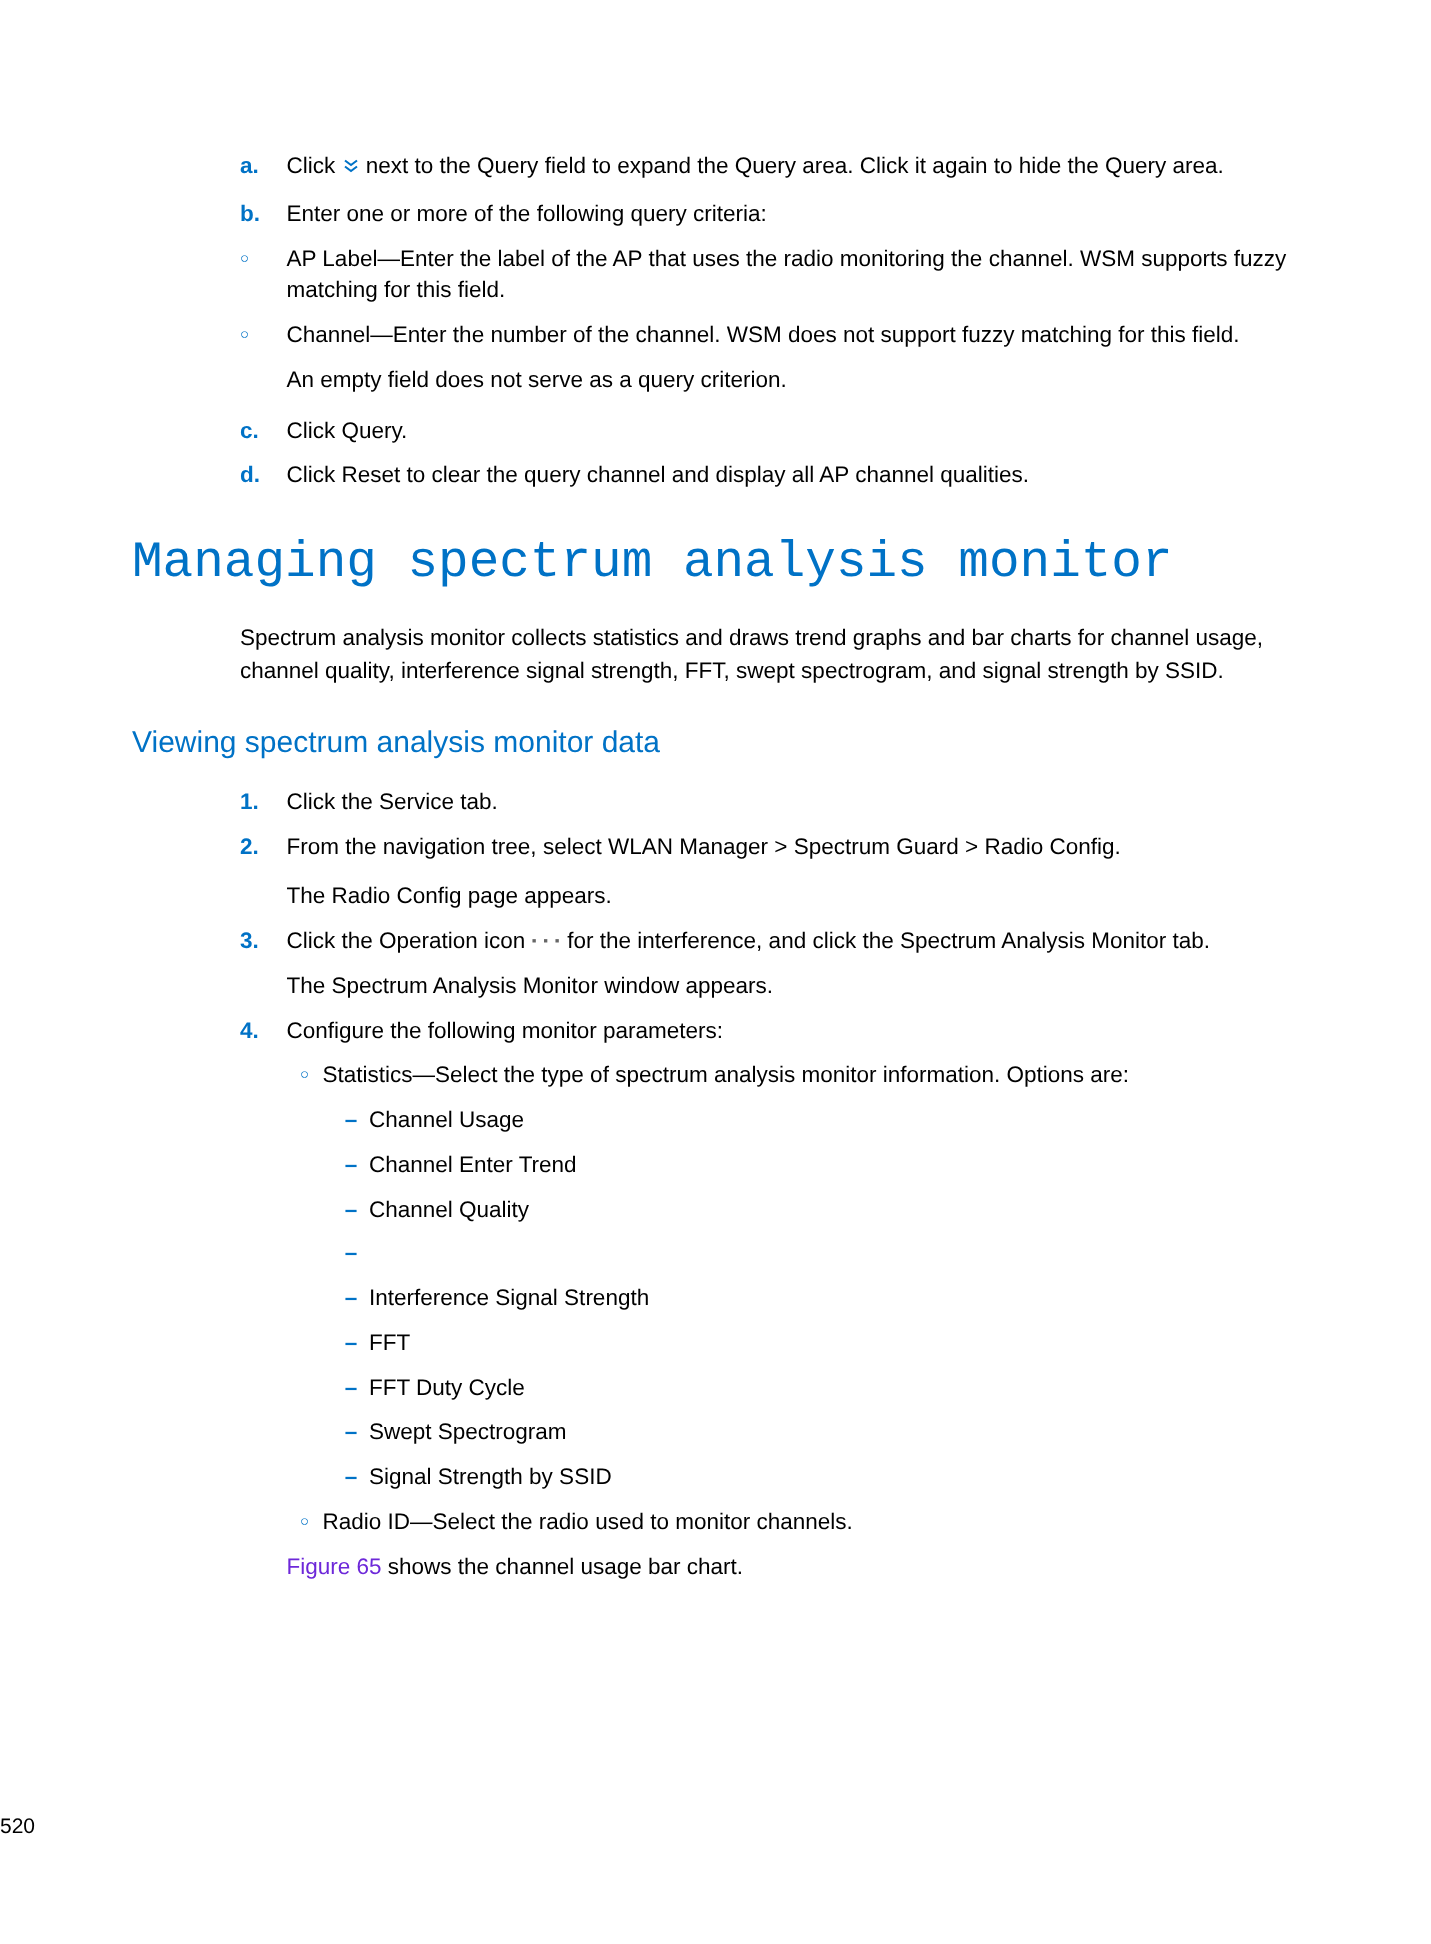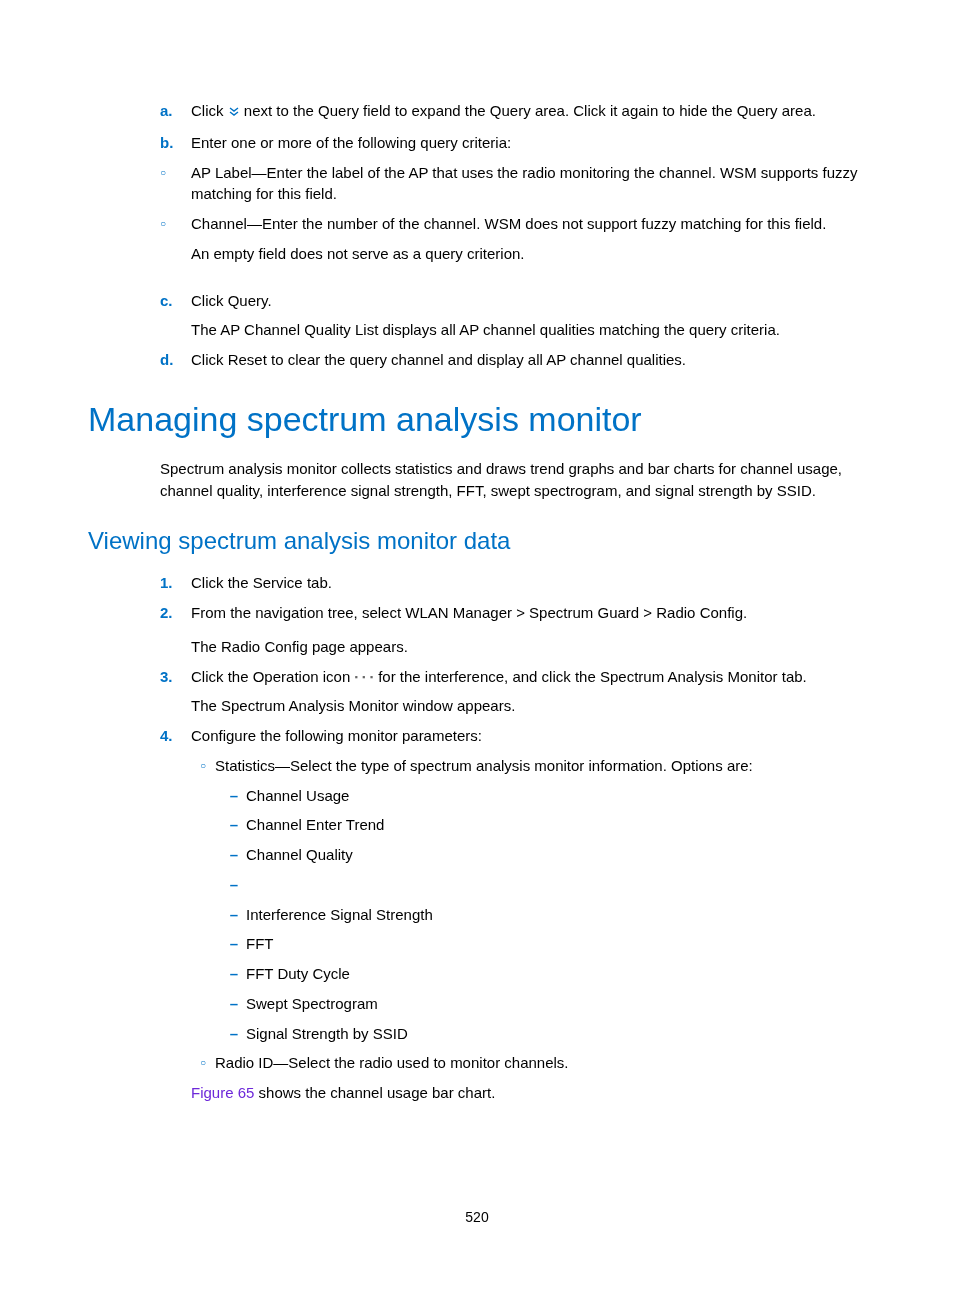--- a/index.html
+++ b/index.html
@@ -1,39 +1,39 @@
 <!DOCTYPE html>
 <html><head>
 <meta charset="utf-8">
 <style>
   html,body{margin:0;padding:0;background:#fff}
   body{width:954px;height:1296px;font-family:Arial,Helvetica,sans-serif;color:#000;font-size:15px;line-height:1.45;position:relative}
   .page{padding:100px 88px 0 88px}
-  .h1{font-family:Liberation Sans, sans-serif;font-weight:300;font-size:34px;color:#0072c6;margin:24px 0 14px 0}
-  .h2{font-family:"Segoe UI Light","Helvetica Neue",Arial,sans-serif;font-weight:300;font-size:24px;color:#0072c6;margin:22px 0 14px 0}
+  .h1{font-family:Liberation Mono, monospace;font-weight:300;font-size:34px;color:#0072c6;margin:24px 0 14px 0}
+  .h2{font-family:"Segoe UI Light","Helvetica Neue",Arial,sans-serif;font-weight:300;font-size:20px;color:#0072c6;margin:22px 0 14px 0}
   .para{margin:0 0 10px 0;padding-left:72px}
   .item{display:flex;margin:0 0 8px 0}
   .lvl1{padding-left:72px}
   .lvl1 .marker{width:31px;flex:0 0 31px}
   .lvl2{padding-left:103px}
   .lvl2 .marker{width:24px;flex:0 0 24px;text-align:center}
   .lvl3{padding-left:134px}
   .lvl3 .marker{width:24px;flex:0 0 24px;text-align:center}
-  .sub{padding-left:31px;margin:6px 0 17px}
+  .sub{padding-left:31px;margin:6px 0 4px}
   .marker{font-weight:bold}
   .mblue{color:#0072c6}
   .mcirc{color:#0072c6;font-size:10px;padding-top:4px}
   .mdash{color:#0072c6}
   b{font-weight:normal}
   .body{flex:1}
   .expicon{display:inline-block;vertical-align:-2px}
   .expicon svg{width:12px;height:12px}
   .dotsicon{display:inline-block;vertical-align:2px;letter-spacing:1px;font-size:9px;color:#666}
   .figlink{color:#6d28d9}
-  .pagenum{position:absolute;left:0;right:0;bottom:69px;text-align:center;font-size:14px}
+  .pagenum{position:absolute;left:0;right:0;bottom:69px;text-align:left;font-size:14px}
 </style>
 </head>
 <body>
 
 <div class="page">
 
   <div class="item lvl1">
     <div class="marker mblue">a.</div>
     <div class="body">
       <span>Click </span>
@@ -70,23 +70,20 @@
     <div class="body">
       <b>Channel</b><span>—Enter the number of the channel. WSM does not support fuzzy matching for this field.</span>
       <div class="sub" style="padding-left:0;margin-top:8px">An empty field does not serve as a query criterion.</div>
     </div>
   </div>
 
   <div class="item lvl1">
     <div class="marker mblue">c.</div>
     <div class="body">
       <span>Click </span><b>Query</b><span>.</span>
-      <div style="margin-top:8px">
-        <span>The </span><b>AP Channel Quality List</b><span> displays all AP channel qualities matching the query criteria.</span>
-      </div>
     </div>
   </div>
 
   <div class="item lvl1">
     <div class="marker mblue">d.</div>
     <div class="body">
       <span>Click </span><b>Reset</b><span> to clear the query channel and display all AP channel qualities.</span>
     </div>
   </div>
 

